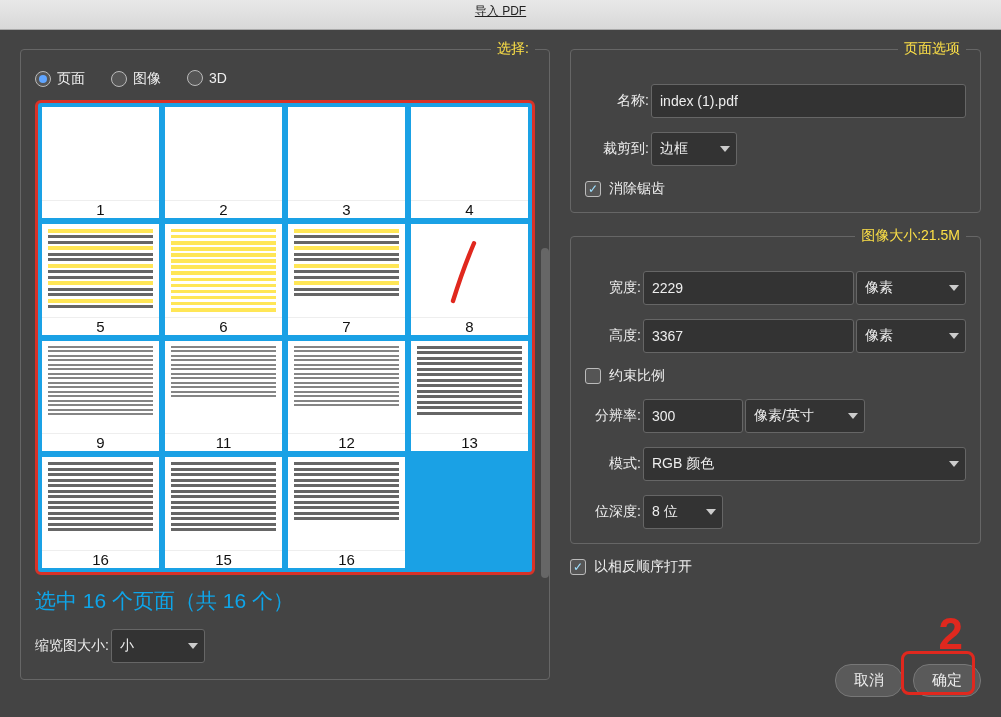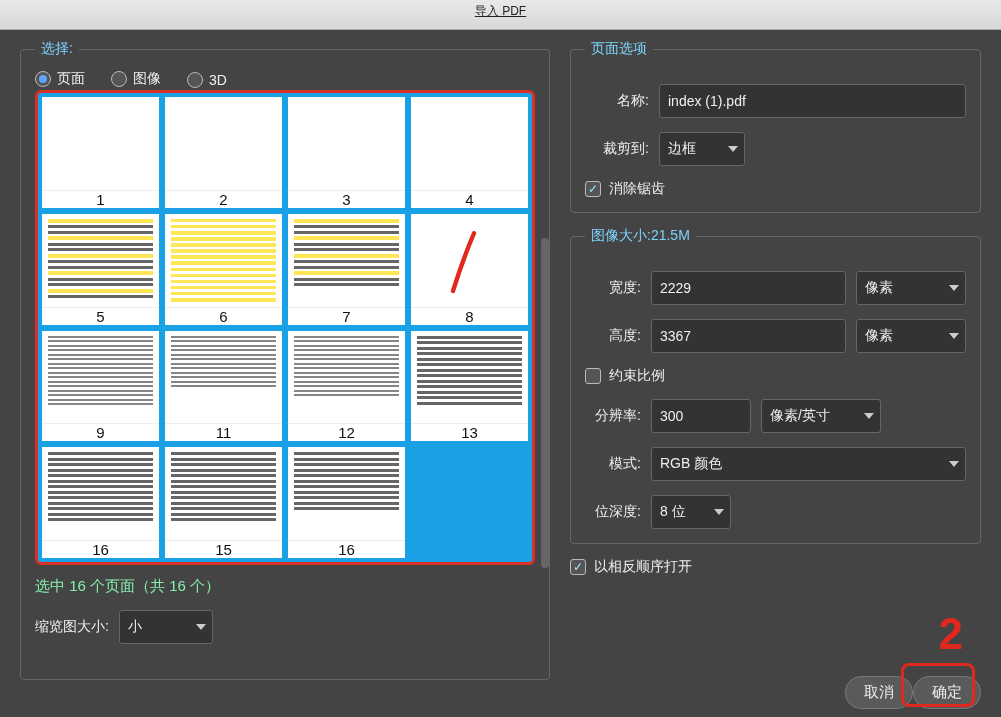--- a/index.html
+++ b/index.html
@@ -38,28 +38,29 @@
     position: relative;
   }
   fieldset {
     border: 1px solid #666;
     border-radius: 4px;
     padding: 12px 14px 14px 14px;
     margin-bottom: 14px;
   }
   legend {
     padding: 0 6px;
-    color: #7dd3fc;
+    color: #fde047;
     font-size: 14px;
+    text-align: right;
   }
   .radio-row {
     display: flex;
     gap: 26px;
-    align-items: flex-end;
-    margin-bottom: 2px;
+    align-items: flex-start;
+    margin-bottom: 12px;
   }
   .radio {
     display: inline-flex;
     align-items: center;
     gap: 6px;
   }
   .radio .dot {
     width: 16px; height: 16px;
     border-radius: 50%;
     border: 1px solid #bbb;
@@ -123,28 +124,28 @@
   .lines.mix div:nth-child(3n+1){ background:#ffe54d; height:4px; opacity:.95;}
   .lines.table div { height: 2px; opacity:.6; }
   .red-stroke {
     position: absolute;
     top: 10px; left: 35px;
     width: 35px; height: 78px;
   }
   .red-stroke svg { width: 100%; height: 100%; }
   .status {
     margin-top: 12px;
-    color: #86efac;
-    font-size: 15px;
+    color: #0ea5e9;
+    font-size: 21px;
   }
   .row {
     display: flex;
     align-items: center;
     margin-top: 14px;
-    gap: 10px;
+    gap: 2px;
   }
   label.lab {
     width: 64px;
     text-align: right;
     color: #eee;
   }
   input.text, .select {
     background: #333;
     border: 1px solid #666;
     color: #eee;
@@ -197,22 +198,23 @@
     background: #5a5a5a;
     border: 1px solid #777;
     color: #eee;
     border-radius: 16px;
     padding: 6px 18px;
     font-size: 15px;
     cursor: pointer;
   }
   .btn-row {
     position: absolute;
-    right: 0; bottom: 8px;
+    right: 0; bottom: 20px;
     display: flex;
+    gap: 10px;
     align-items: center;
   }
   .anno-red-2 {
     position: absolute;
     right: 18px;
     bottom: 58px;
     color: #e0281e;
     font-size: 44px;
     font-weight: 700;
     font-family: Arial, sans-serif;

